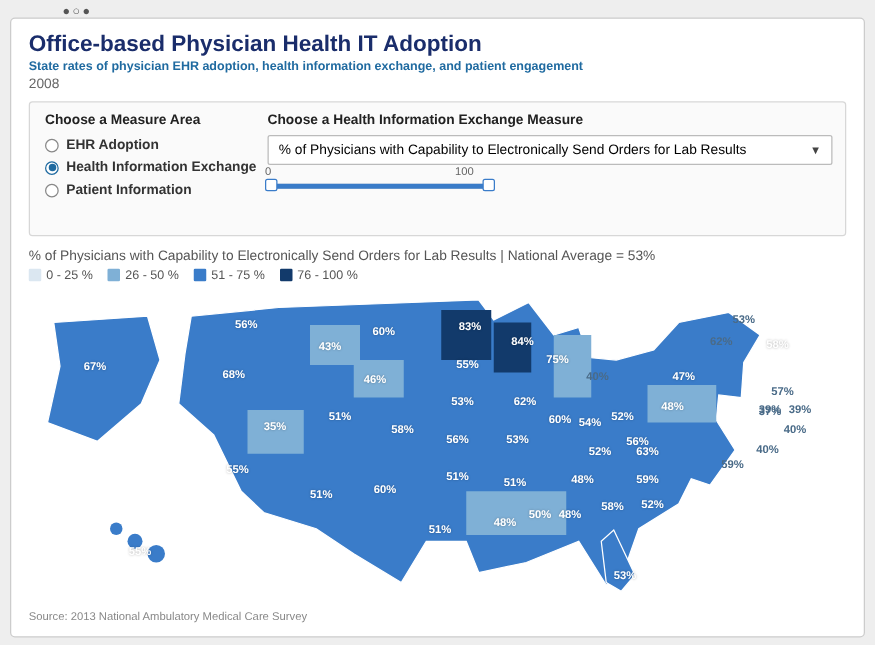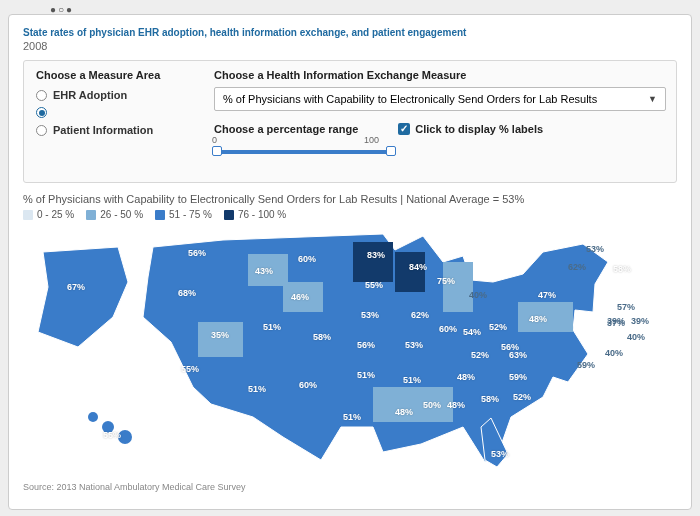--- a/index.html
+++ b/index.html
@@ -2,21 +2,21 @@
 <html><head>
 <meta charset="utf-8">
 <style>
   * { box-sizing: border-box; margin: 0; padding: 0; }
   body { font-family: Arial, Helvetica, sans-serif; background: #eee; width: 700px; height: 516px; overflow: hidden; }
   .window-dots { position: absolute; left: 50px; top: 4px; font-size: 10px; color: #555; letter-spacing: 2px;}
   .page { position: absolute; left: 8px; top: 14px; width: 684px; height: 496px; background: #fff; border: 1px solid #ccc; border-radius: 4px; padding: 10px 14px 6px 14px; }
   .title { font-size: 18px; font-weight: bold; color: #1a2d6b; }
   .subtitle { font-size: 10px; font-weight: bold; color: #1f6aa0; margin-top: 2px;}
   .year { font-size: 11px; color: #666; margin-top: 2px; }
-  .controls { border: 1px solid #d7d7d7; background: #fafafa; border-radius: 3px; margin-top: 8px; padding: 8px 8px 10px 8px; position: relative; height: 123px;}
+  .controls { border: 1px solid #d7d7d7; background: #fafafa; border-radius: 3px; margin-top: 8px; padding: 8px 8px 10px 8px; position: relative; height: 108px;}
   .c-left { position: absolute; left: 12px; top: 8px; width: 170px;}
   .c-right{ position: absolute; left: 190px; top: 8px; right: 10px;}
   .c-head { font-size: 11px; font-weight: bold; color: #222; }
   .radio-list { margin-top: 8px; }
   .radio { display:flex; align-items:center; font-size: 11px; font-weight:bold; color:#333; margin: 6px 0; cursor:pointer;}
   .rdot { width:11px; height:11px; border:1px solid #888; border-radius:50%; margin-right:6px; display:inline-flex; align-items:center; justify-content:center; background:#fff;}
   .rdot.on { border-color:#1f6aa0;}
   .rdot.on::after{ content:""; width:6px; height:6px; border-radius:50%; background:#1f6aa0;}
   .select { display:flex; align-items:center; justify-content:space-between; background:#fff; border:1px solid #bbb; border-radius:2px; font-size: 11px; padding: 5px 8px; margin-top:6px; cursor:pointer; }
   .caret { font-size:9px; color:#444;}
@@ -39,52 +39,47 @@
   .lbl.dark { color:#4a6b88; text-shadow:none;}
   .source { font-size: 9px; color:#888; margin-top: 0px;}
 </style>
 </head>
 <body>
 
 <div class="window-dots">●○●</div>
 
 <div class="page">
 
+  <div class="title">Office-based Physician Health IT Adoption</div>
   <div class="subtitle">State rates of physician EHR adoption, health information exchange, and patient engagement</div>
   <div class="year">2008</div>
 
   <div class="controls">
     <div class="c-left">
       <div class="c-head">Choose a Measure Area</div>
       <div class="radio-list">
         <div class="radio">
           <span class="rdot"></span>
           <span>EHR Adoption</span>
         </div>
         <div class="radio">
           <span class="rdot on"></span>
+          <span>Health Information Exchange</span>
         </div>
         <div class="radio">
           <span class="rdot"></span>
           <span>Patient Information</span>
         </div>
       </div>
     </div>
     <div class="c-right">
       <div class="c-head">Choose a Health Information Exchange Measure</div>
       <div class="select">
         <span>% of Physicians with Capability to Electronically Send Orders for Lab Results</span>
         <span class="caret">▼</span>
-      </div>
-      <div class="range-row">
-        <div class="range-label">Choose a percentage range</div>
-        <div class="check">
-          <span class="cbox">✓</span>
-          <span>Click to display % labels</span>
-        </div>
       </div>
       <div class="slider">
         <span class="tick" style="left:-2px">0</span>
         <span class="tick" style="left:150px">100</span>
         <div class="track"></div>
         <div class="fill"></div>
         <div class="knob lk"></div>
         <div class="knob rk"></div>
       </div>
     </div>

